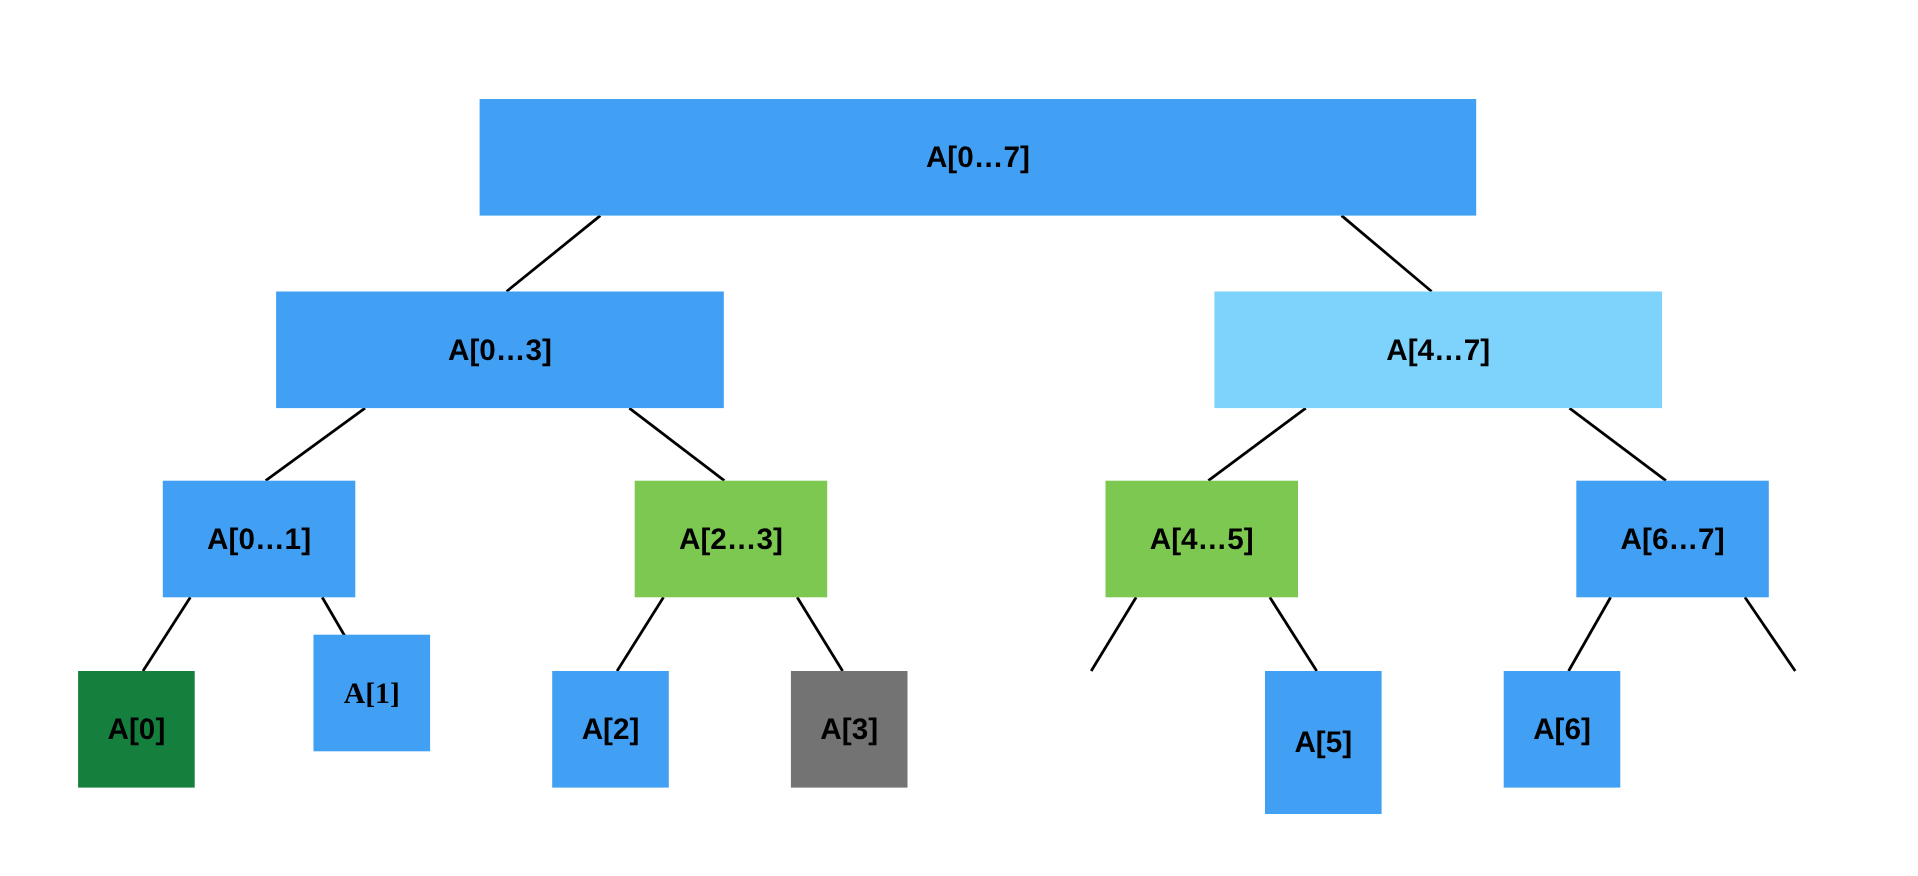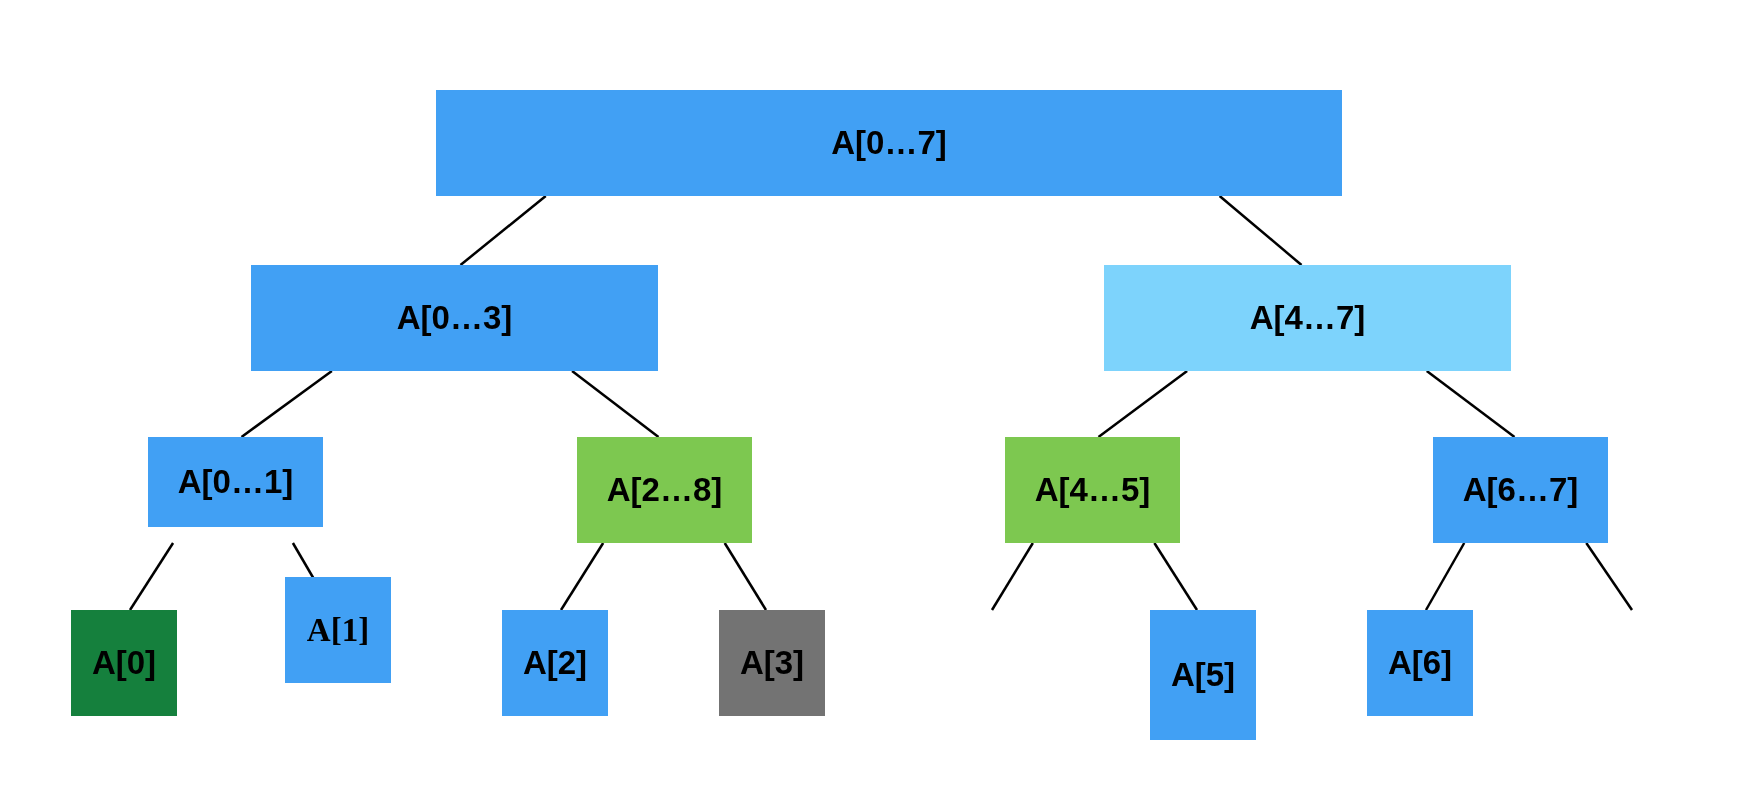--- a/index.html
+++ b/index.html
@@ -21,21 +21,21 @@
     top: 0;
     width: 1744px;
     height: 796px;
   }
   .node {
     position: absolute;
     display: flex;
     align-items: center;
     justify-content: center;
     font-weight: bold;
-    font-size: 33px;
+    font-size: 27px;
     color: #000000;
     text-align: center;
     white-space: nowrap;
     user-select: none;
   }
 </style>
 </head>
 <body>
 
 <div class="canvas" id="diagram-canvas" style="background: rgb(255, 255, 255);">
@@ -52,22 +52,22 @@
       <line x1="724.7" y1="543" x2="766" y2="610" stroke="#000000" stroke-width="2.5"></line>
       <line x1="1032.86" y1="543" x2="992" y2="610" stroke="#000000" stroke-width="2.5"></line>
       <line x1="1154.38" y1="543" x2="1197" y2="610" stroke="#000000" stroke-width="2.5"></line>
       <line x1="1464.22" y1="543" x2="1426" y2="610" stroke="#000000" stroke-width="2.5"></line>
       <line x1="1586.3" y1="543" x2="1632" y2="610" stroke="#000000" stroke-width="2.5"></line>
     </svg>
 
 <div class="node" style="left: 436px; top: 90px; width: 906px; height: 106px; background: rgb(65, 160, 244); color: rgb(0, 0, 0);">A[0…7]</div>
     <div class="node" style="left: 251px; top: 265px; width: 407px; height: 106px; background: rgb(65, 160, 244); color: rgb(0, 0, 0);">A[0…3]</div>
     <div class="node" style="left: 1104px; top: 265px; width: 407px; height: 106px; background: #7dd3fc; color: rgb(0, 0, 0);">A[4…7]</div>
-    <div class="node" style="left: 148px; top: 437px; width: 175px; height: 90px; background: rgb(65, 160, 244); color: rgb(0, 0, 0);">A[0…1]</div>
-    <div class="node" style="left: 577px; top: 437px; width: 175px; height: 106px; background: rgb(125, 200, 80); color: rgb(0, 0, 0);">A[2…8]</div>
+    <div class="node" style="left: 148px; top: 437px; width: 175px; height: 106px; background: rgb(65, 160, 244); color: rgb(0, 0, 0);">A[0…1]</div>
+    <div class="node" style="left: 577px; top: 437px; width: 175px; height: 106px; background: rgb(125, 200, 80); color: rgb(0, 0, 0);">A[2…3]</div>
     <div class="node" style="left: 1005px; top: 437px; width: 175px; height: 106px; background: rgb(125, 200, 80); color: rgb(0, 0, 0);">A[4…5]</div>
     <div class="node" style="left: 1433px; top: 437px; width: 175px; height: 106px; background: rgb(65, 160, 244); color: rgb(0, 0, 0);">A[6…7]</div>
     <div class="node" style="left: 71px; top: 610px; width: 106px; height: 106px; background: #15803d; color: rgb(0, 0, 0);">A[0]</div>
     <div class="node" style="left: 285px; top: 577px; width: 106px; height: 106px; background: rgb(65, 160, 244); color: rgb(0, 0, 0); font-family: Liberation Serif, serif;">A[1]</div>
     <div class="node" style="left: 502px; top: 610px; width: 106px; height: 106px; background: rgb(65, 160, 244); color: rgb(0, 0, 0);">A[2]</div>
     <div class="node" style="left: 719px; top: 610px; width: 106px; height: 106px; background: #737373; color: rgb(0, 0, 0);">A[3]</div>
     <div class="node" style="left: 1150px; top: 610px; width: 106px; height: 130px; background: rgb(65, 160, 244); color: rgb(0, 0, 0);">A[5]</div>
     <div class="node" style="left: 1367px; top: 610px; width: 106px; height: 106px; background: rgb(65, 160, 244); color: rgb(0, 0, 0);">A[6]</div>
   </div>
 

